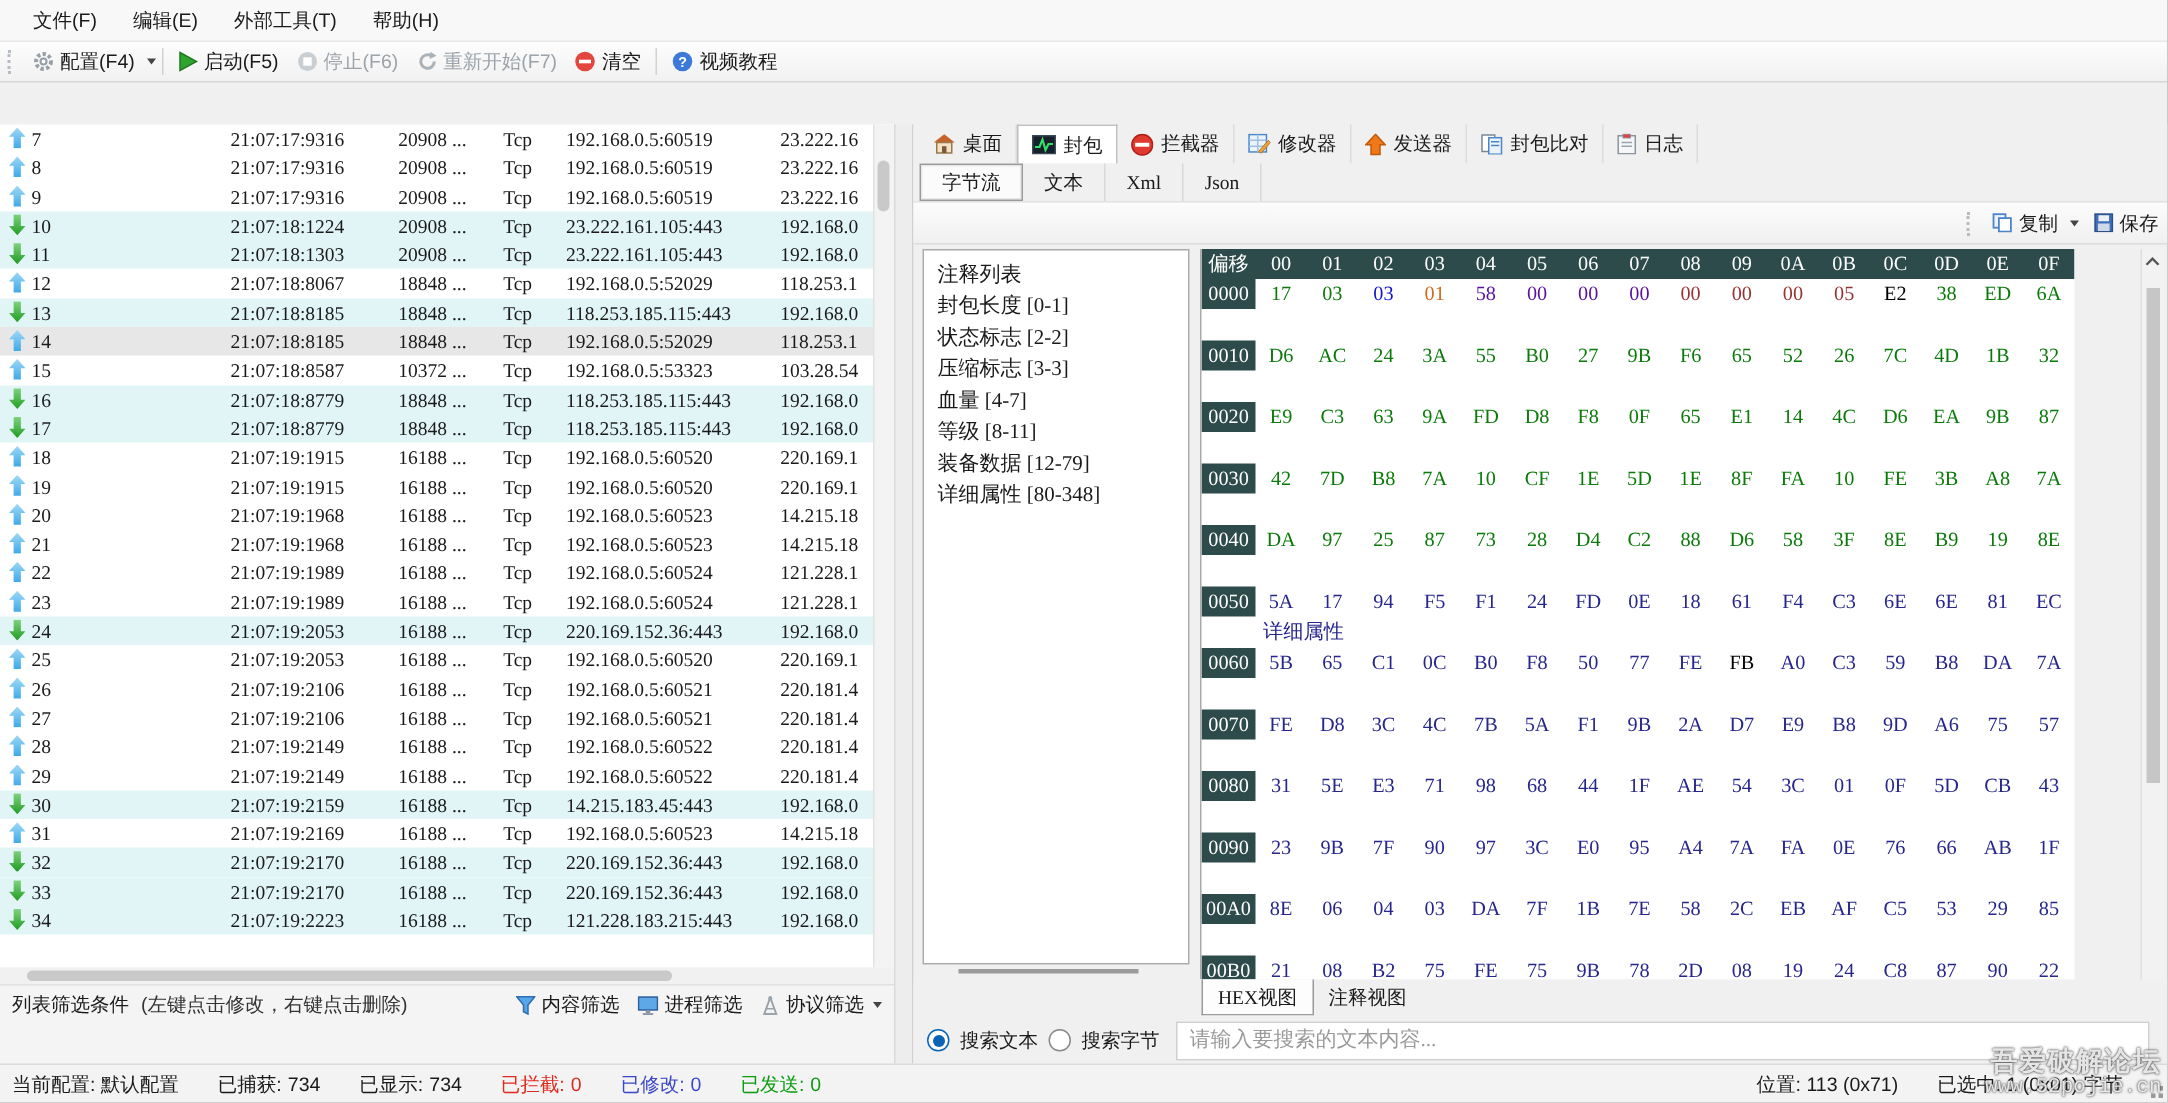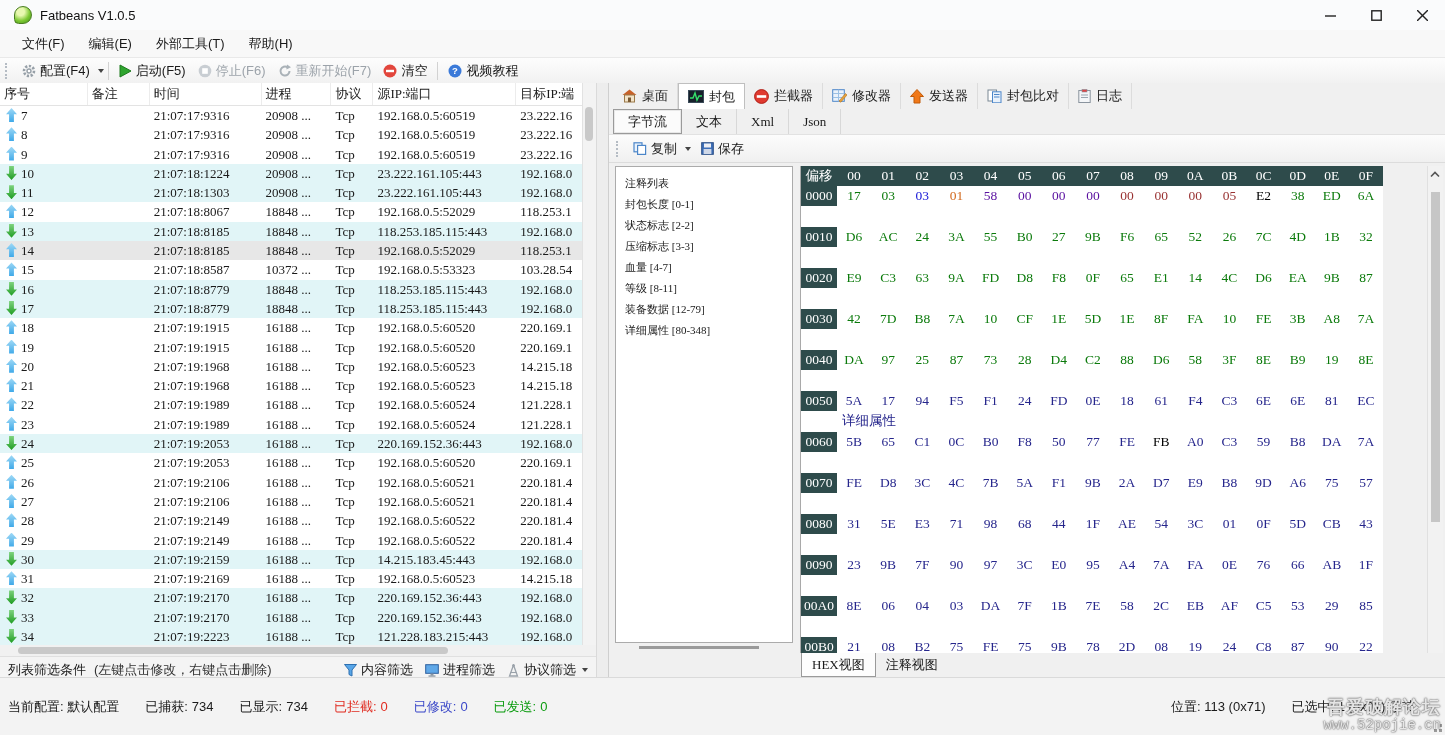--- a/index.html
+++ b/index.html
@@ -52,42 +52,42 @@
   .hscroll .thumb{position:absolute;top:2px;height:7px;background:#C9C9C9;border-radius:4px;}
   
   .filterbar{height:26px;display:flex;align-items:center;background:#F4F4F4;border-top:1px solid #E0E0E0;
              padding:0 8px;white-space:nowrap;}
   .fhint{color:#333;margin-left:8px;}
   .fbtns{margin-left:auto;display:flex;align-items:center;gap:12px;}
   .fbtn{display:flex;align-items:center;gap:4px;}
   .filterrest{flex:1;background:#F4F4F4;}
   
   .statusbar{position:absolute;left:0;right:0;bottom:0;height:25px;background:#F3F3F3;
-             border-top:1px solid #DADADA;display:flex;align-items:center;padding:16px 8px;white-space:nowrap;}
+             border-top:1px solid #DADADA;display:flex;align-items:center;padding:0 8px;white-space:nowrap;}
   .sseg{margin-right:26px;}
   .snum{margin-left:4px;}
   .red{color:#E02B20;text-align:center;} .blue{color:#3A47C8;} .green{color:#0C9C10;}
   .sright{margin-left:auto;display:flex;gap:26px;margin-right:22px;}
   .sgrip{position:absolute;right:3px;bottom:3px;width:3px;height:3px;background:#9a9a9a;
          box-shadow:-5px 0 #9a9a9a,0 -5px #9a9a9a;}
   
   .maintabs{height:26px;display:flex;align-items:stretch;padding-left:4px;background:#F0F0F0;}
   .mtab{display:flex;align-items:center;gap:5px;padding:0 9px;border-right:1px solid #DCDCDC;}
   .mtab.active{background:#FFFFFF;border:1px solid #BFBFBF;border-bottom:none;}
   .subtabs{height:25px;display:flex;align-items:stretch;padding-left:4px;background:#F0F0F0;
            font-family:"Liberation Serif",serif;}
   .stab{display:flex;align-items:center;padding:0 14px;border-right:1px solid #D8D8D8;}
   .stab.active{background:#FBFBFB;border:1px solid #9A9A9A;box-shadow:inset 0 0 0 1px #E8E8E8;}
   .copybar{height:27px;display:flex;align-items:center;background:linear-gradient(#FCFCFC,#F0F0F0);
-           border-top:1px solid #E2E2E2;border-bottom:1px solid #DCDCDC;padding-left:4px;}
+           border-top:1px solid #E2E2E2;border-bottom:1px solid #DCDCDC;padding-left:4px;justify-content:flex-end;}
   
   .rcontent{flex:1;display:flex;padding:3px 2px 0 6px;min-height:0;}
   .anncol{width:178px;display:flex;flex-direction:column;}
   .annpanel{flex:1;background:#fff;border:1px solid #ABABAB;padding:6px 9px;
-            font-family:"Liberation Serif",serif;font-size:11px;overflow:hidden;}
+            font-family:"Liberation Serif",serif;font-size:14px;overflow:hidden;}
   .annpanel .line{height:21px;line-height:21px;white-space:nowrap;}
   .annhs{height:10px;position:relative;}
   .annhs .thumb{position:absolute;top:3px;left:24px;width:120px;height:3px;background:#9a9a9a;}
   .hexcol{flex:1;margin-left:7px;display:flex;min-width:0;gap:44px;}
   .hexwrap{flex:1;background:#fff;border-left:1px solid #A9A9A9;overflow:hidden;
            font-family:"Liberation Serif",serif;font-size:13.5px;}
   .hexhead{display:flex;height:20px;background:#2E4B4B;color:#fff;align-items:center;}
   .hexhead .oc{width:38px;text-align:center;}
   .hexhead .bc{width:36px;text-align:center;}
   .hexrow{height:41px;}
@@ -119,42 +119,20 @@
              color:rgba(255,255,255,0.85);text-shadow:0 0 2px rgba(70,70,70,.9),0 0 1px rgba(70,70,70,.9);font-family:Liberation Mono, monospace;}
   .watermark .l1{font-size:18px;font-weight:bold;letter-spacing:1px;}
   .watermark .l2{font-size:14px;margin-top:-2px;}
   svg{display:block;}
 </style>
 </head>
 <body>
 
 <div id="app">
 
-  <div class="titlebar">
-    <span class="appicon"></span>
-    <span class="wtitle">Fatbeans V1.0.5</span>
-    <div class="wincontrols">
-      <span class="wbtn">
-          <svg width="11" height="11">
-            <line x1="0" y1="6" x2="11" y2="6" stroke="#222" stroke-width="1.4"></line>
-          </svg>
-        </span>
-      <span class="wbtn">
-          <svg width="11" height="11">
-            <rect x="0.8" y="0.8" width="9.4" height="9.4" fill="none" stroke="#222" stroke-width="1.4"></rect>
-          </svg>
-        </span>
-      <span class="wbtn">
-          <svg width="11" height="11">
-            <line x1="0" y1="0" x2="11" y2="11" stroke="#222" stroke-width="1.4"></line>
-            <line x1="11" y1="0" x2="0" y2="11" stroke="#222" stroke-width="1.4"></line>
-          </svg>
-        </span>
-    </div>
-  </div>
 
   <div class="menubar">
       <span class="menu-item">文件(F)</span>
       <span class="menu-item">编辑(E)</span>
       <span class="menu-item">外部工具(T)</span>
       <span class="menu-item">帮助(H)</span>
     </div>
 
   <div class="toolbar">
     <span class="grip"></span>
@@ -214,29 +192,20 @@
         </span>
         <span>视频教程</span>
       </span>
     </div>
 
   <div class="main">
 
     <div class="left">
       <div class="tablewrap">
         <div class="tgrid">
-          <div class="thead">
-              <span class="hcell w-no">序号</span>
-              <span class="hcell w-note">备注</span>
-              <span class="hcell w-time">时间</span>
-              <span class="hcell w-proc">进程</span>
-              <span class="hcell w-proto">协议</span>
-              <span class="hcell w-src">源IP:端口</span>
-              <span class="hcell w-dst">目标IP:端</span>
-            </div>
           <div>
               <div class="trow up">
      <span class="c w-no"><i class="arr up"></i>7</span>
      <span class="c w-note"></span>
                 <span class="c w-time">21:07:17:9316</span>
      <span class="c w-proc">20908 ...</span>
                 <span class="c w-proto">Tcp</span>
      <span class="c w-src">192.168.0.5:60519</span>
                 <span class="c w-dst">23.222.16</span>
    </div>

